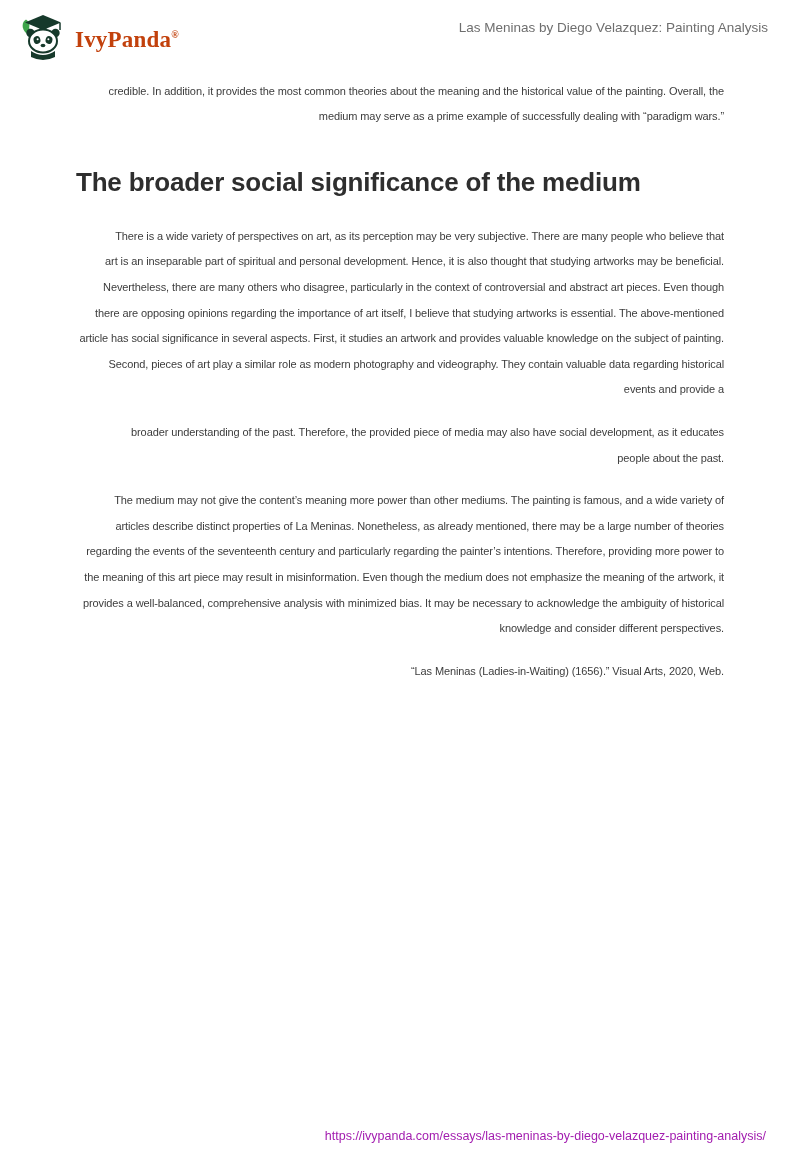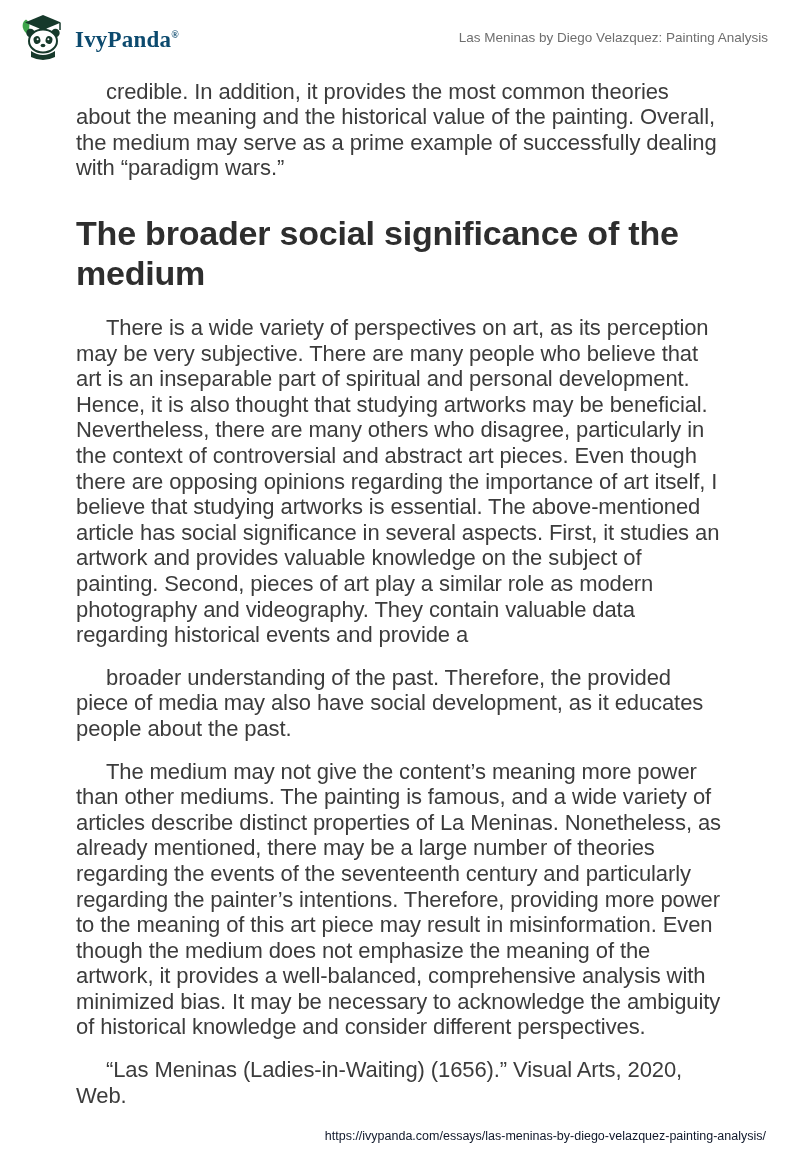--- a/index.html
+++ b/index.html
@@ -18,58 +18,59 @@
     justify-content: space-between;
     align-items: flex-start;
     padding: 12px 32px 0 20px;
   }
   .brand { display: flex; align-items: center; gap: 9px; }
   .logo svg { display: block; }
   .brand-name {
     font-family: "Liberation Serif", serif;
     font-weight: 700;
     font-size: 23px;
-    color: #0c4a6e;
+    color: #c2410c;
     letter-spacing: 0.2px;
     line-height: 46px;
   }
   .brand-name sup { font-size: 10px; font-weight: 700; }
   .doc-title {
-    margin-top: 18px;
+    margin-top: 8px;
     font-size: 13.5px;
     color: #6e6e6e;
     text-align: center;
   }
   .content {
     padding: 16px 76px 0 76px;
     color: #3c3c3c;
   }
   .para {
-    font-size: 22px;
+    font-size: 11px;
     line-height: 25.6px;
     text-indent: 30px;
     margin-bottom: 17px;
     letter-spacing: -0.1px;
+    text-align: right;
   }
   h2.heading {
-    font-size: 34px;
+    font-size: 26px;
     line-height: 40px;
     color: #2e2e2e;
     font-weight: 700;
     letter-spacing: -0.2px;
     margin: 32px 0 22px 0;
   }
   .footer {
     position: absolute;
     bottom: 16px;
     right: 34px;
   }
   .footer-url {
     font-size: 12.5px;
-    color: #0f172a;
+    color: #a21caf;
     letter-spacing: 0;
   }
 </style>
 </head>
 <body>
 
 <div class="page">
 
   <header class="header">
     <div class="brand">

